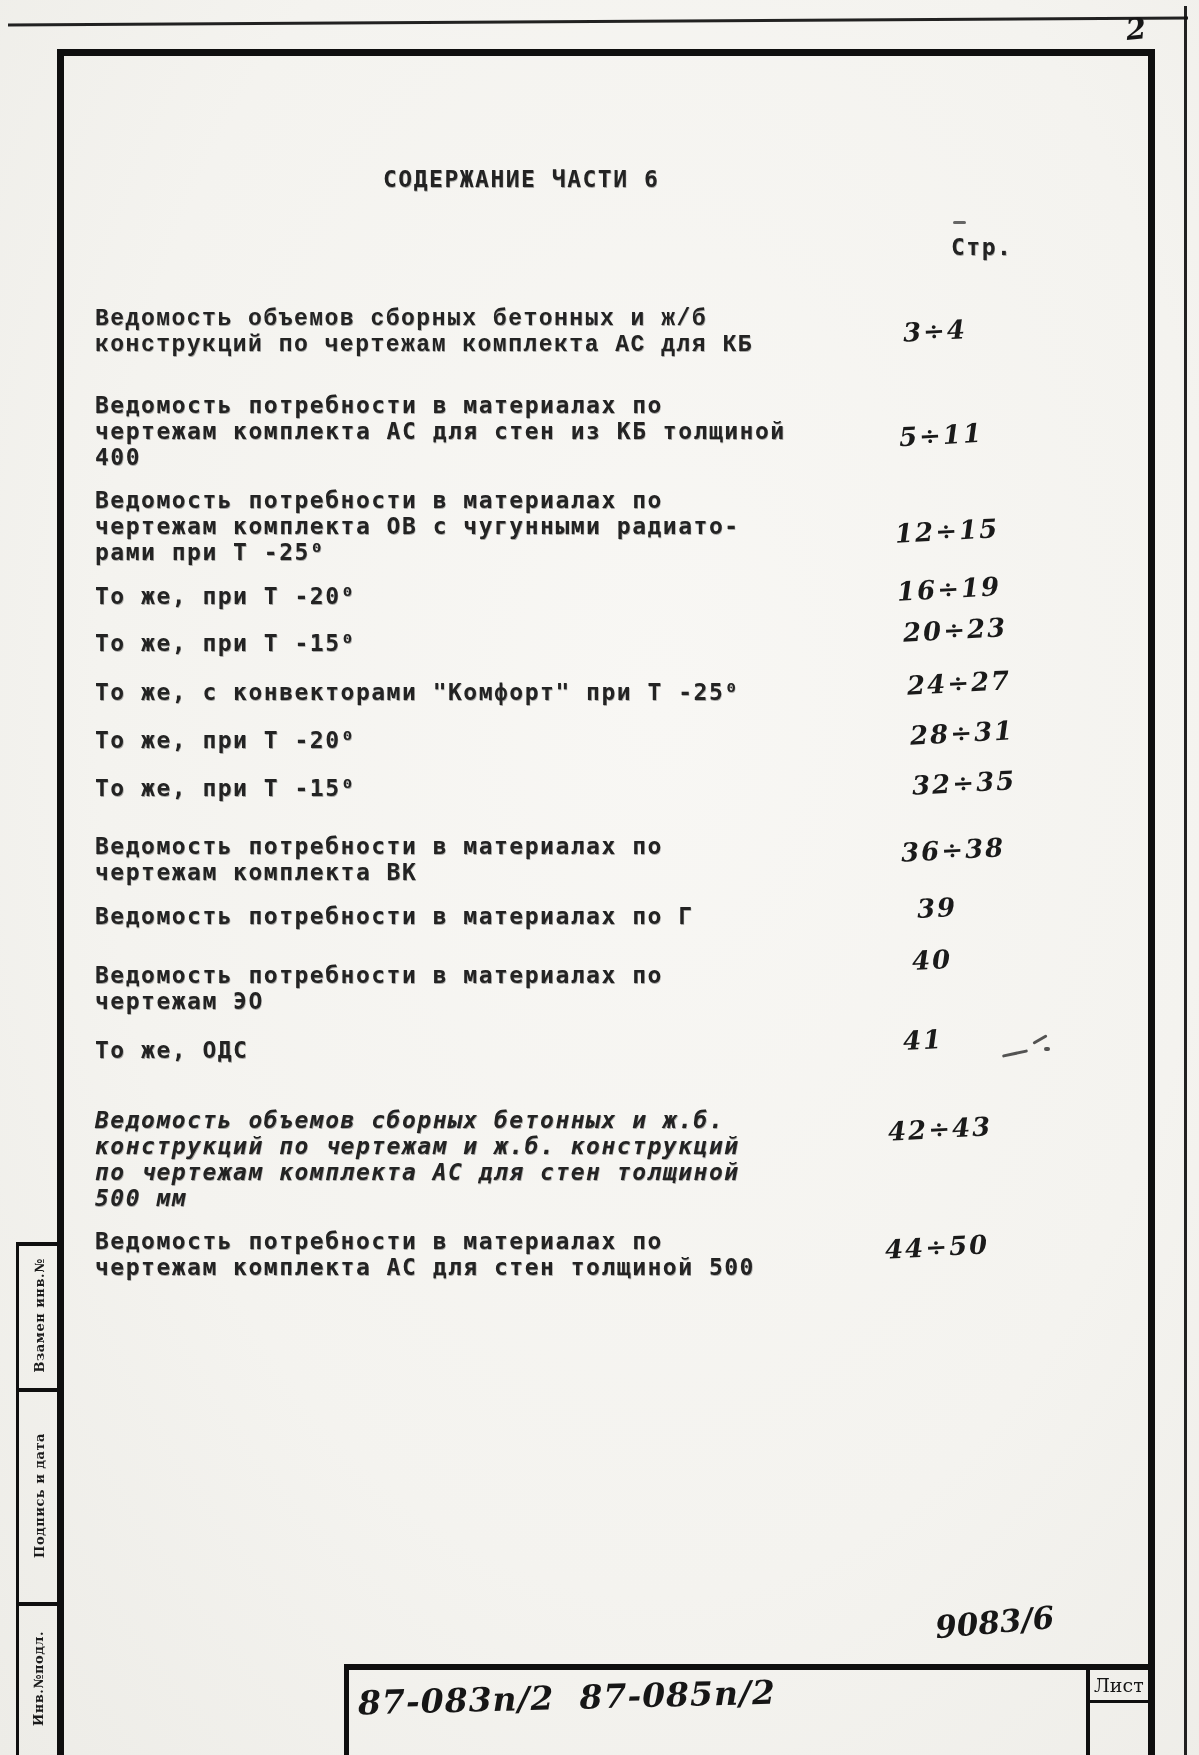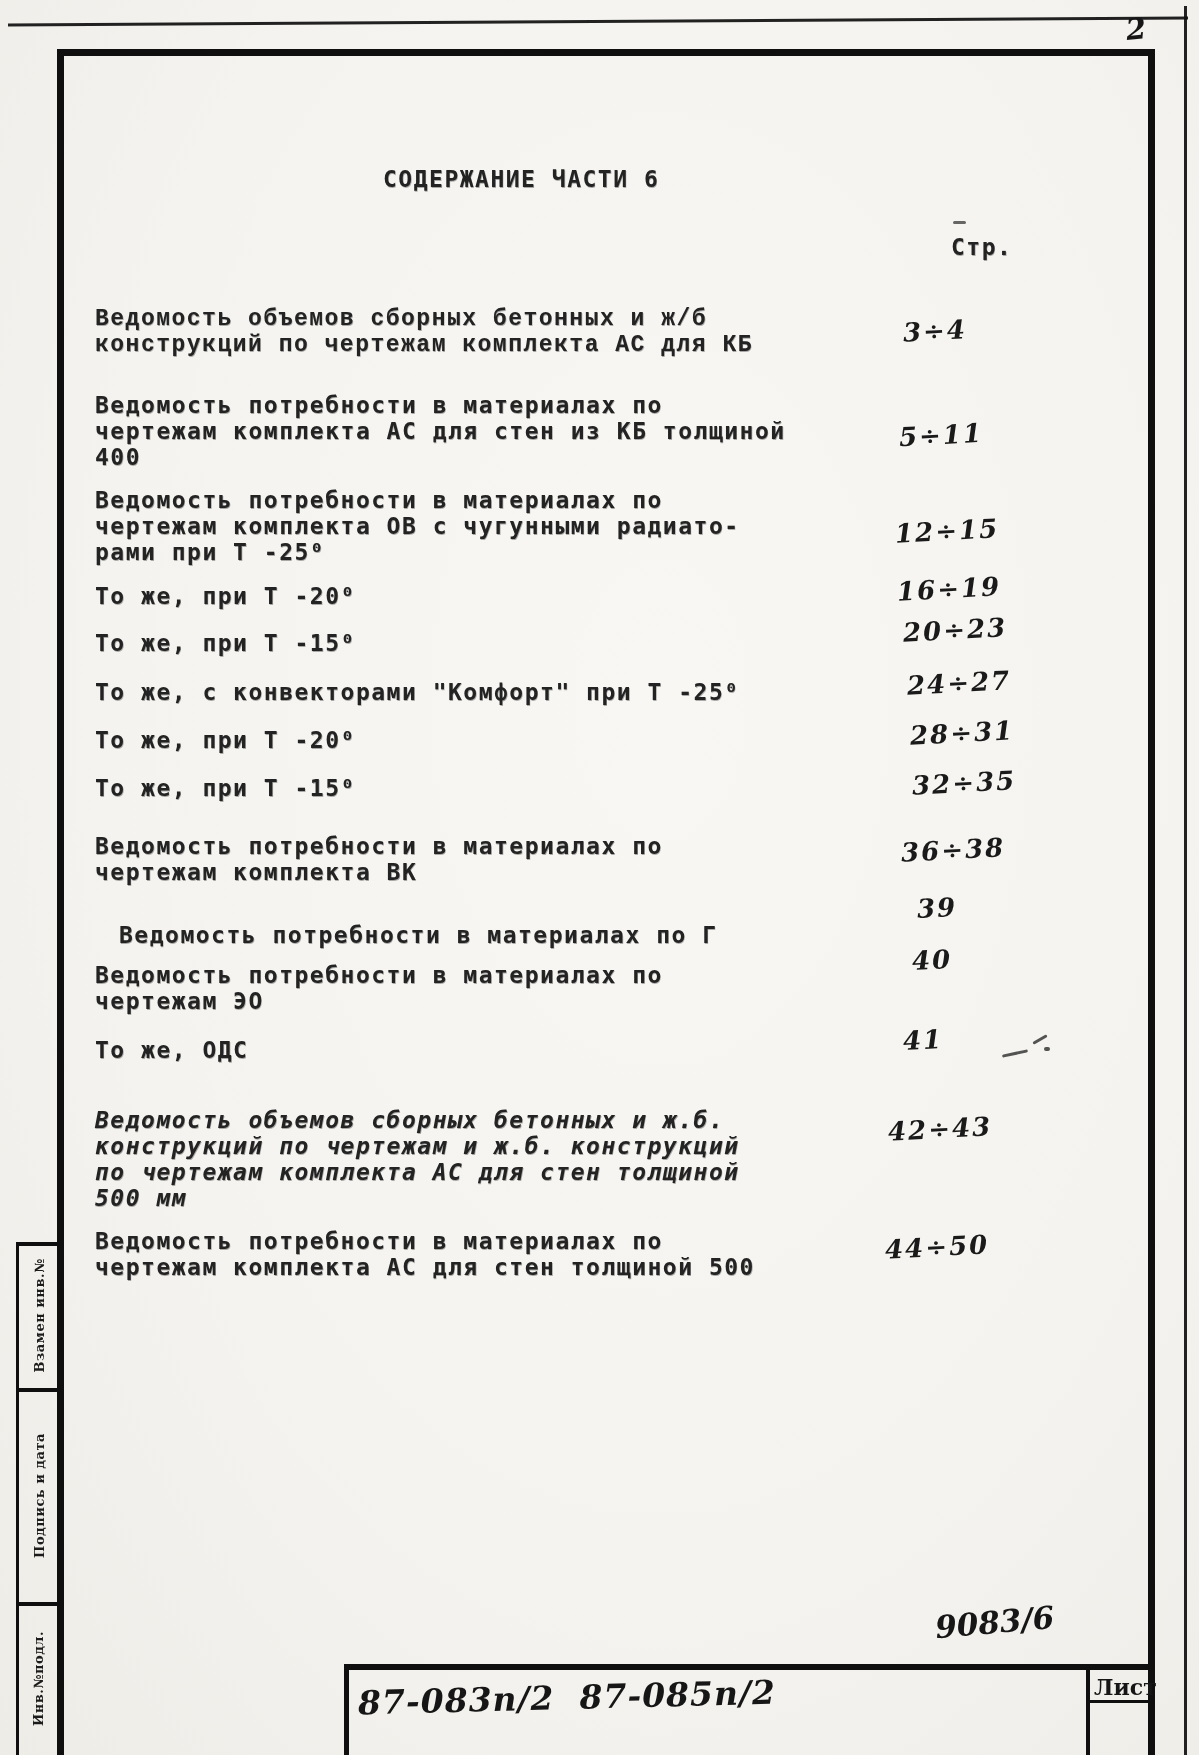--- a/index.html
+++ b/index.html
@@ -56,22 +56,22 @@
     white-space:nowrap;
     font-family:"DejaVu Serif", serif;
     font-weight:bold;
     font-size:13px;
     letter-spacing:0.5px;
     color:#1b1b1b;
   }
   .list-label{
     position:absolute;
     font-family:"DejaVu Serif", serif;
-    font-weight:bold;
-    font-size:22px;
+    font-weight:normal;
+    font-size:19px;
     color:#161616;
   }
   .mark{position:absolute;background:#2a2a2a;border-radius:2px;}
 </style>
 </head>
 <body>
 
 <div class="sheet">
 
   <div class="ln" style="left:8px;top:20px;width:1180px;height:3px;transform:rotate(-0.35deg);opacity:.92;"></div>
@@ -105,21 +105,21 @@
       <div class="entry-pages" style="top: 615px; left: 903px;">20÷23</div>
       <div class="typew entry-text" style="top: 679px;">То же, с конвекторами "Комфорт" при Т -25⁰</div>
       <div class="entry-pages" style="top: 668px; left: 907px;">24÷27</div>
       <div class="typew entry-text" style="top: 727px;">То же, при Т -20⁰</div>
       <div class="entry-pages" style="top: 718px; left: 910px;">28÷31</div>
       <div class="typew entry-text" style="top: 775px;">То же, при Т -15⁰</div>
       <div class="entry-pages" style="top: 768px; left: 912px;">32÷35</div>
       <div class="typew entry-text" style="top: 833px;">Ведомость потребности в материалах по
 чертежам комплекта ВК</div>
       <div class="entry-pages" style="top: 835px; left: 901px;">36÷38</div>
-      <div class="typew entry-text" style="top: 922px; margin-left: 24px;">Ведомость потребности в материалах по Г</div>
+      <div class="typew entry-text" style="top: 903px;">Ведомость потребности в материалах по Г</div>
       <div class="entry-pages" style="top: 893px; left: 917px;">39</div>
       <div class="typew entry-text" style="top: 962px;">Ведомость потребности в материалах по
 чертежам ЭО</div>
       <div class="entry-pages" style="top: 945px; left: 912px;">40</div>
       <div class="typew entry-text" style="top: 1037px;">То же, ОДС</div>
       <div class="entry-pages" style="top: 1025px; left: 903px;">41</div>
       <div class="typew entry-text" style="top: 1107px; font-style: italic;">Ведомость объемов сборных бетонных и ж.б.
 конструкций по чертежам и ж.б. конструкций
 по чертежам комплекта АС для стен толщиной
 500 мм</div>

